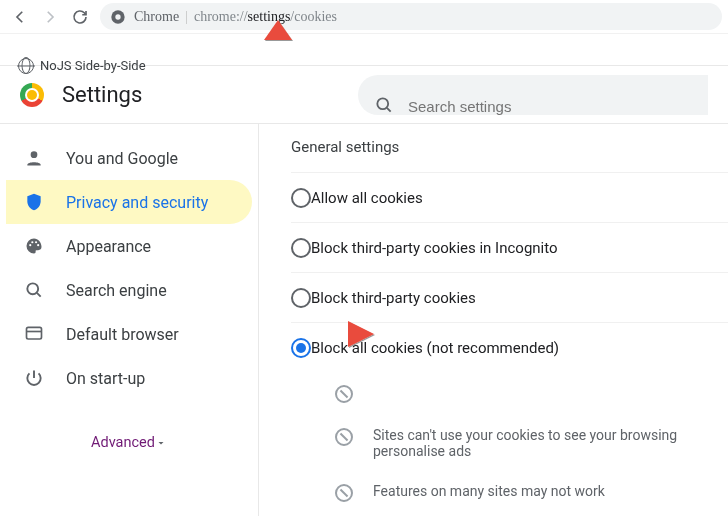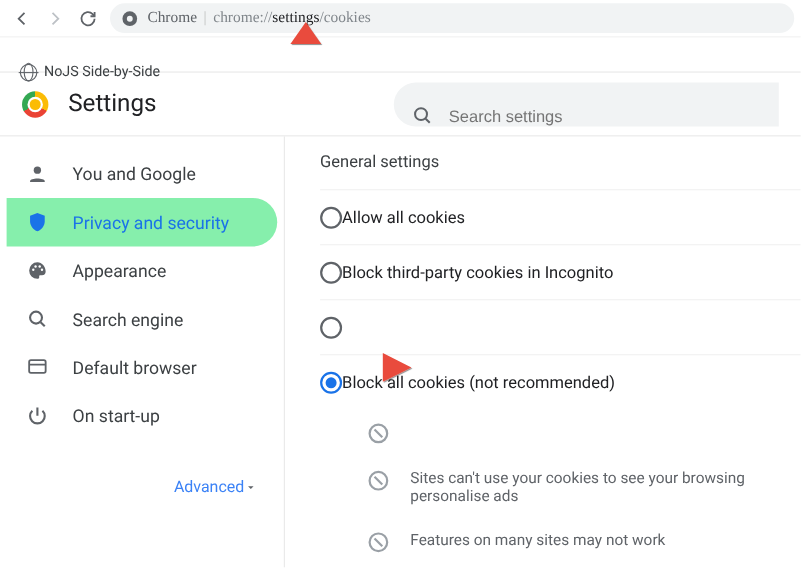--- a/index.html
+++ b/index.html
@@ -112,27 +112,27 @@
     display: flex; align-items: center;
     gap: 22px;
     padding: 0 18px;
     border-radius: 0 22px 22px 0;
     font-size: 16px;
     color: #3c4043;
     cursor: pointer;
   }
   .side-item .ic { width: 20px; display:flex; justify-content:center; color:#5f6368; }
   .side-item.active {
-    background: #86efac;
+    background: #fef9c3;
     color: #1a73e8;
   }
   .side-item.active .ic { color: #1a73e8; }
   .advanced {
-    display:flex; align-items:center; justify-content:flex-end;
-    padding: 16px 18px 0 18px; color:#3b82f6; font-size:14.5px;
+    display:flex; align-items:center; justify-content:center;
+    padding: 16px 18px 0 18px; color:#701a75; font-size:14.5px;
     margin-top: 18px;
   }
   
   .content {
     flex: 1;
     border-left: 1px solid #e8e8e8;
     padding: 14px 0 0 32px;
     overflow: hidden;
   }
   .section-title {
@@ -312,20 +312,21 @@
     <div class="radio-row">
       <span class="radio"></span>
       <span>Allow all cookies</span>
     </div>
     <div class="radio-row">
       <span class="radio"></span>
       <span>Block third-party cookies in Incognito</span>
     </div>
     <div class="radio-row">
       <span class="radio"></span>
+      <span>Block third-party cookies</span>
     </div>
     <div class="radio-row">
       <span class="radio checked"></span>
       <span>Block all cookies (not recommended)</span>
     </div>
 
     <div class="sub-list">
       <div class="sub-row">
         <span class="noperm"></span>
       </div>

